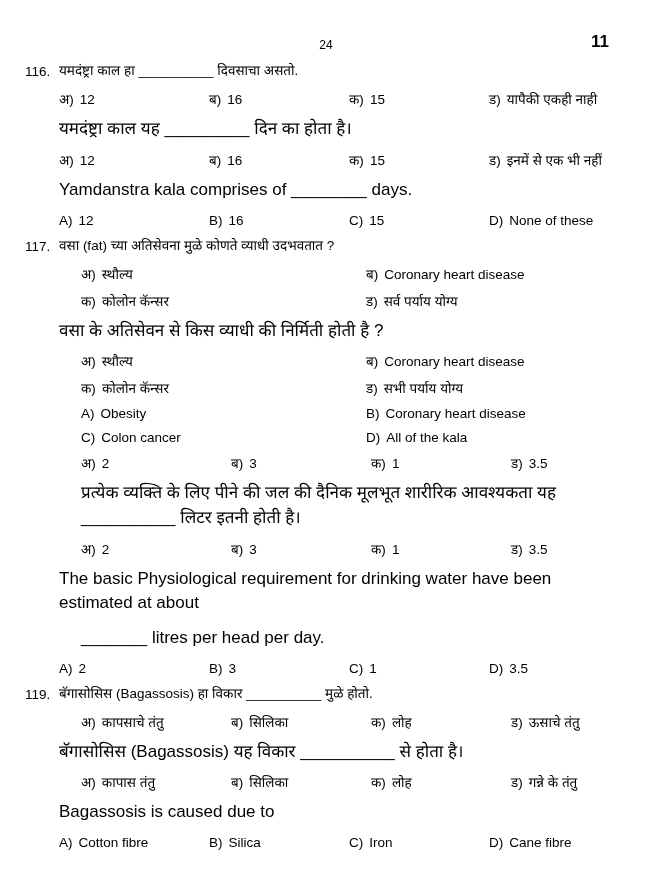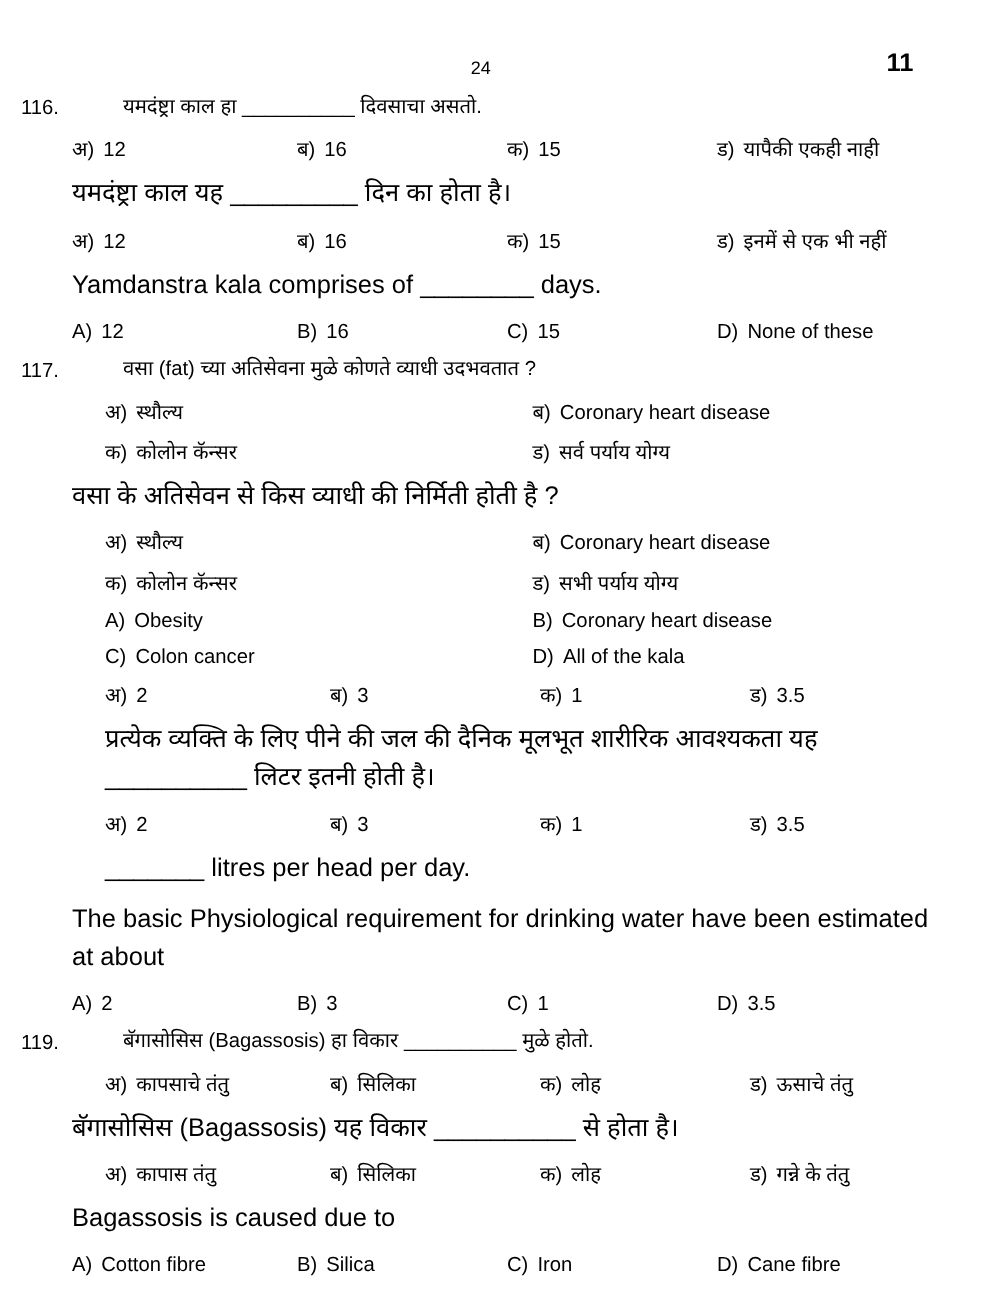--- a/index.html
+++ b/index.html
@@ -12,21 +12,21 @@
     height: 869px;
     font-family: "Liberation Sans", sans-serif;
     color: #000000;
     position: relative;
     overflow: hidden;
   }
   .page {
     width: 661px;
     height: 622px;
     box-sizing: border-box;
-    padding: 28px 34px 10px 14px;
+    padding: 28px 34px 10px 25px;
     position: relative;
   }
   .header {
     position: relative;
     height: 34px;
   }
   .page-num-center {
     position: absolute;
     left: 0;
     right: 0;
@@ -53,21 +53,20 @@
     width: 34px;
     flex: 0 0 34px;
     font-size: 13.5px;
     line-height: 1.35;
     padding-top: 1px;
   }
   .qtext {
     flex: 1 1 auto;
     font-size: 13.5px;
     line-height: 1.4;
-    margin-left: 34px;
   }
   .qtext.dev {
     font-size: 13.5px;
   }
   .body-indent {
     margin-left: 34px;
   }
   .stmt {
     font-size: 17px;
     line-height: 1.45;
@@ -291,22 +290,22 @@
           </div>
         <div class="opt c3">
             <span class="lbl">क)</span>
             <span>1</span>
           </div>
         <div class="opt c4">
             <span class="lbl">ड)</span>
             <span>3.5</span>
           </div>
       </div>
+      <div class="stmt eng">The basic Physiological requirement for drinking water have been estimated at about</div>
       <div class="stmt eng opt-indent">_______ litres per head per day.</div>
-      <div class="stmt eng">The basic Physiological requirement for drinking water have been estimated at about</div>
       <div class="opts4">
         <div class="opt c1">
             <span class="lbl">A)</span>
             <span>2</span>
           </div>
         <div class="opt c2">
             <span class="lbl">B)</span>
             <span>3</span>
           </div>
         <div class="opt c3">

